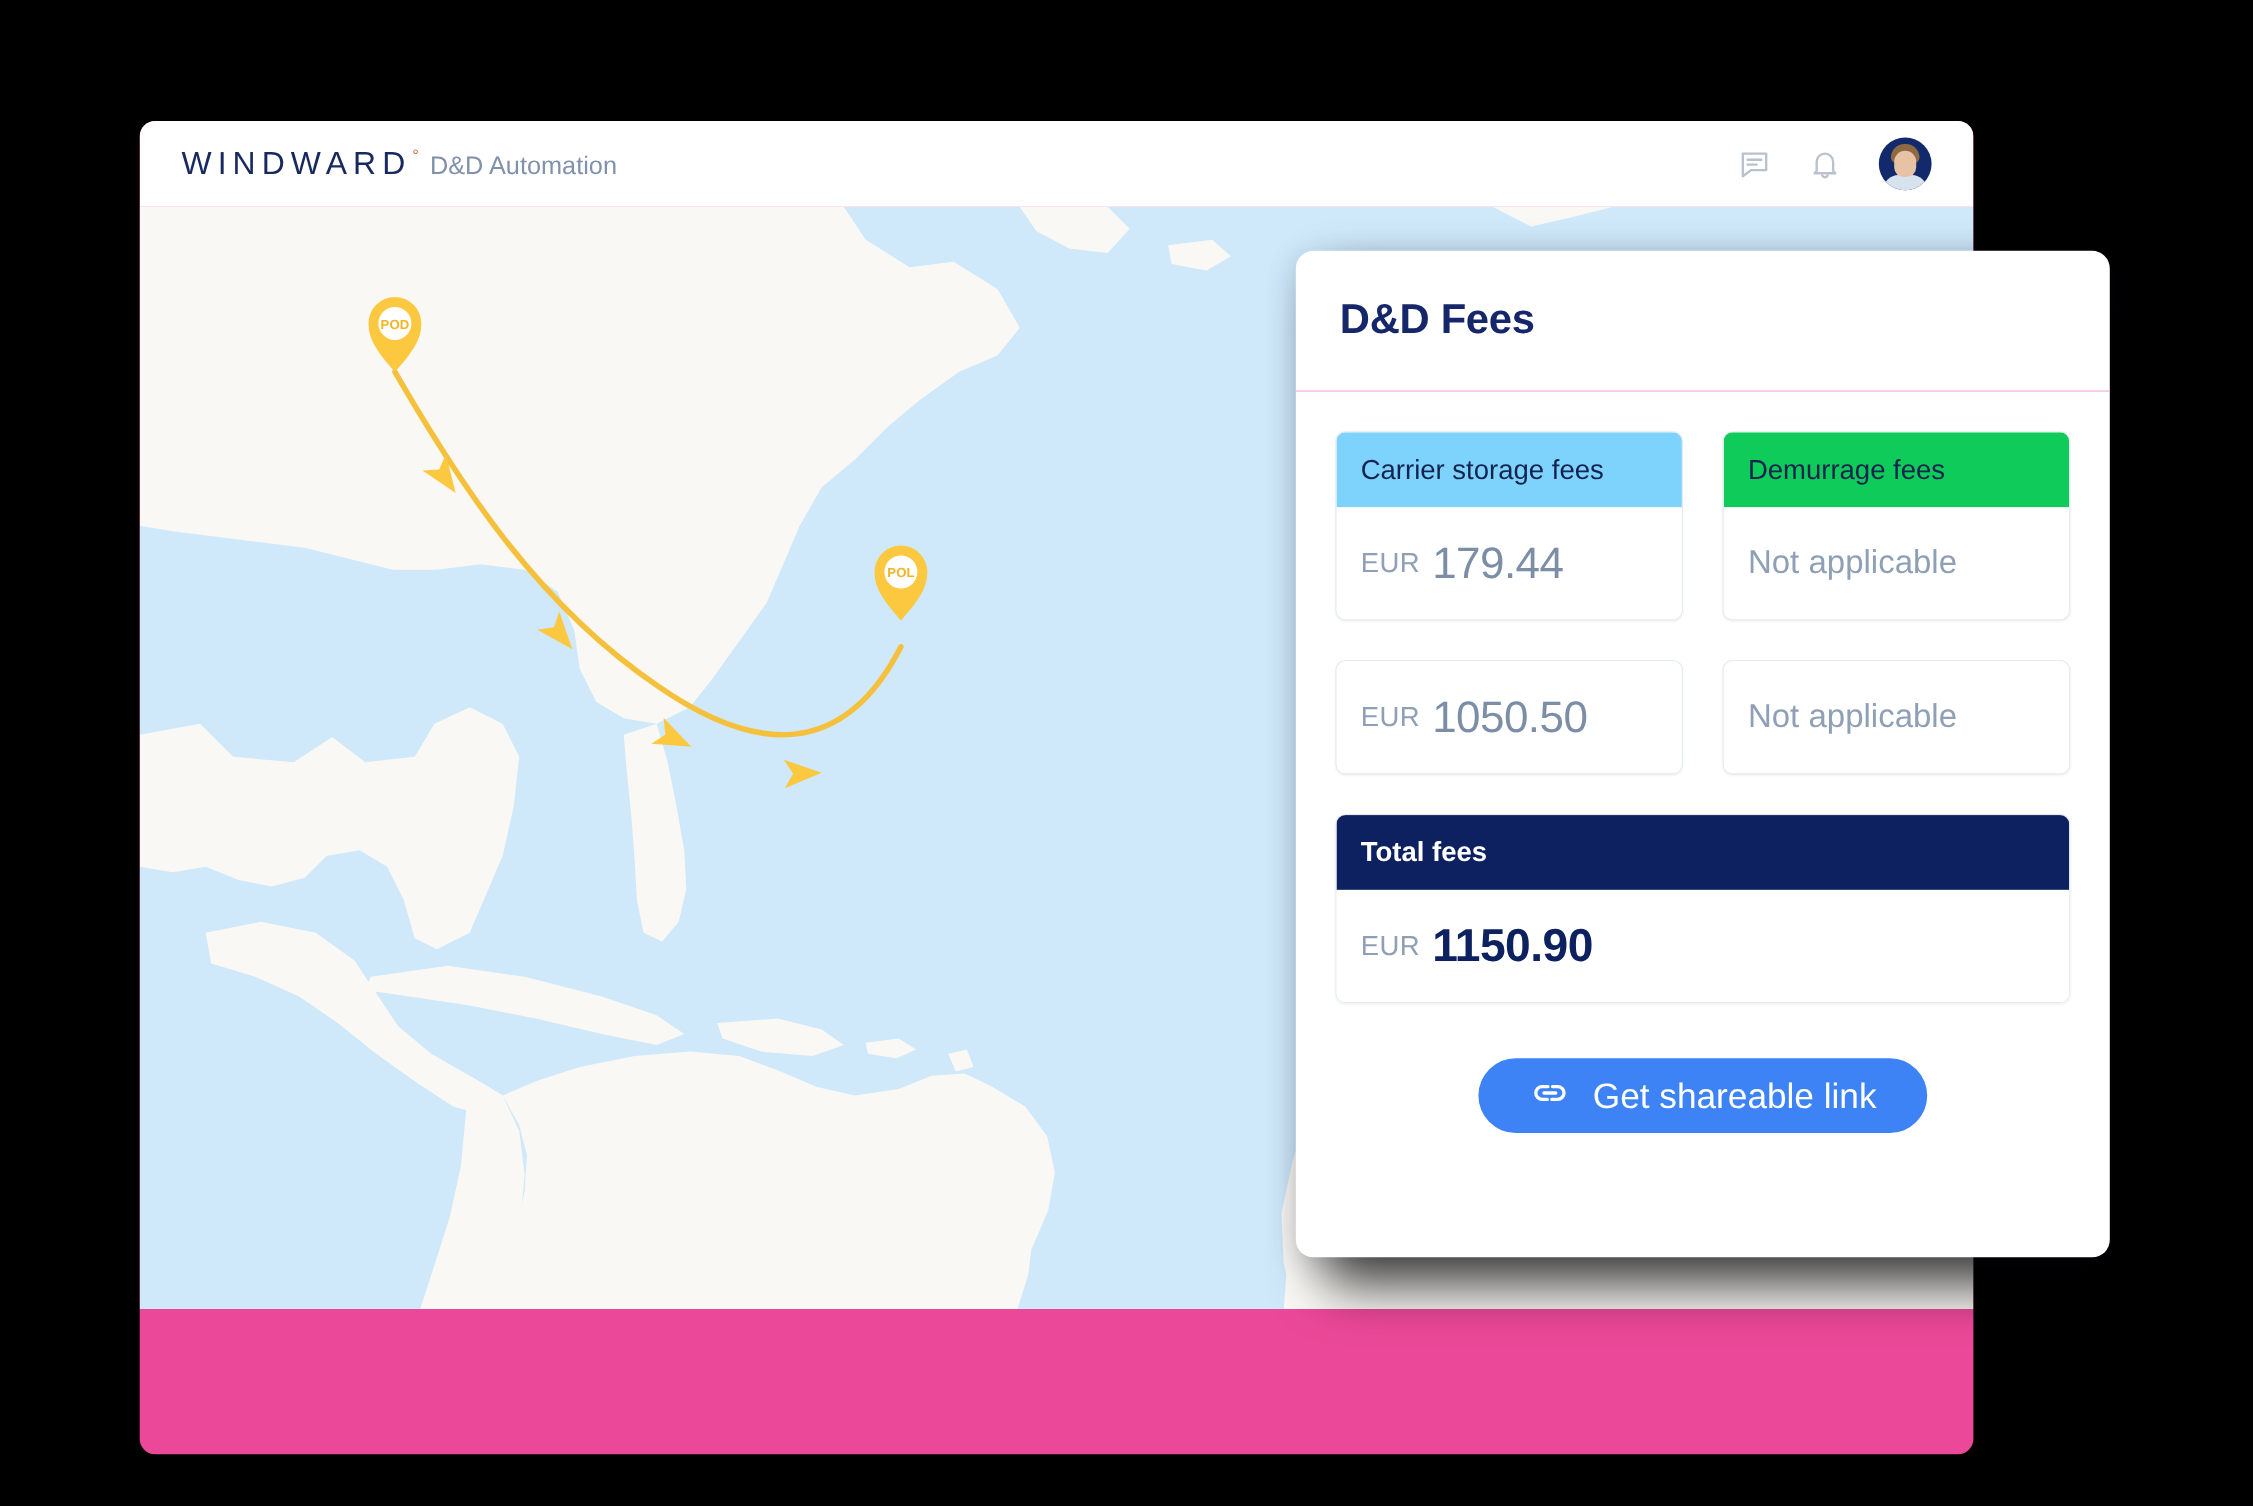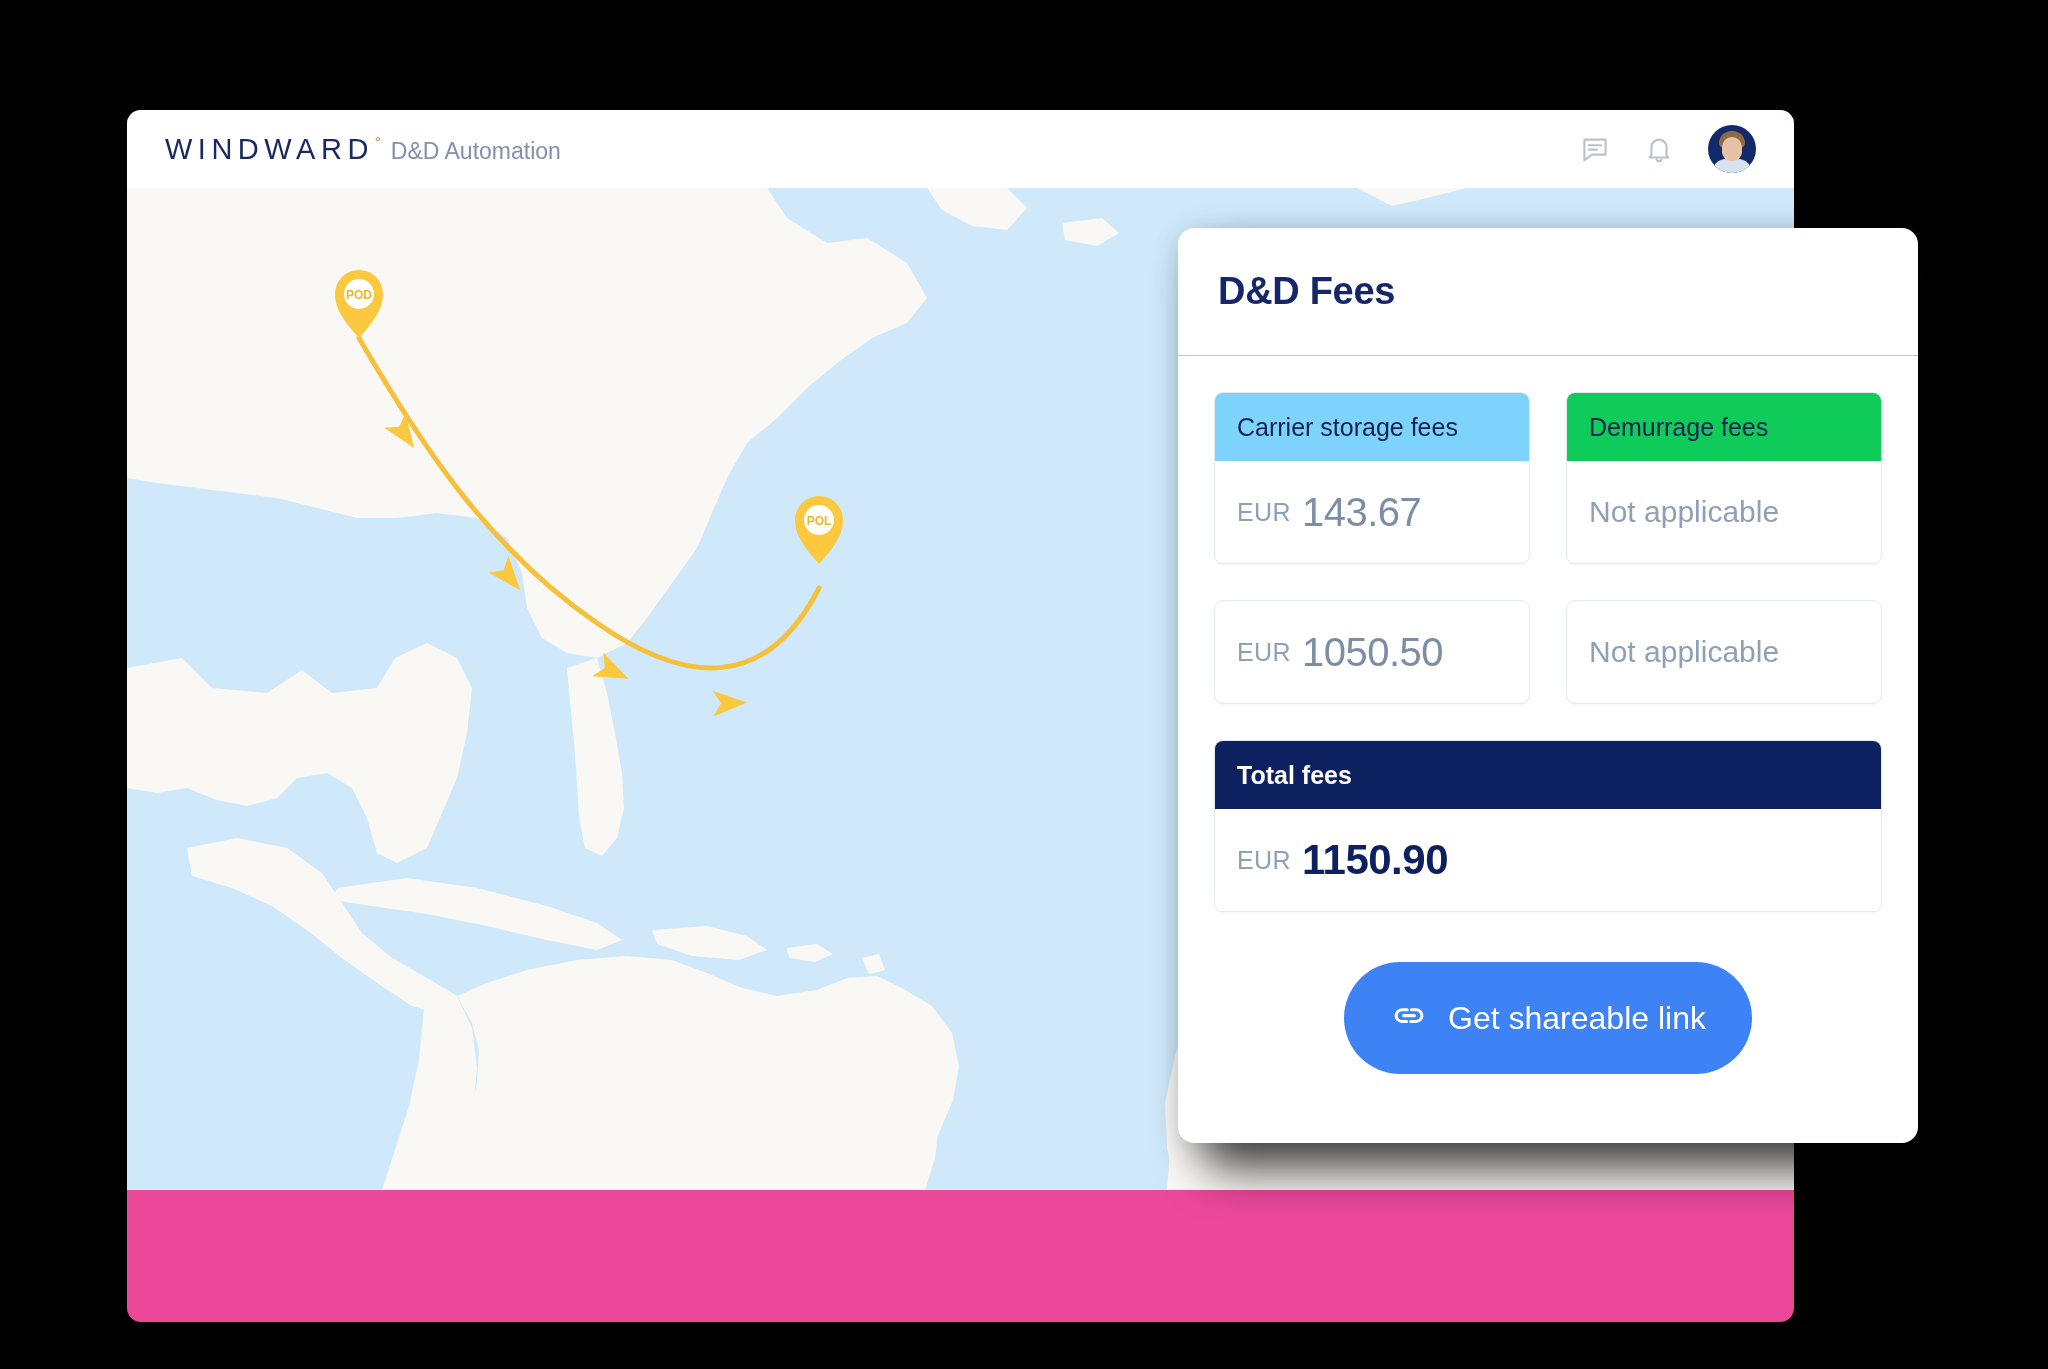--- a/index.html
+++ b/index.html
@@ -164,21 +164,21 @@
     display: flex; justify-content: center;
     margin-top: 50px;
   }
   .share-btn {
     display: inline-flex; align-items: center; gap: 20px;
     background: #3d83f5;
     color: #ffffff;
     border: none;
     border-radius: 999px;
     padding: 0 46px;
-    height: 112px;
+    height: 68px;
     font-size: 32px;
     font-family: "Liberation Sans", sans-serif;
     cursor: pointer;
   }
   .link-ic { width: 38px; height: 38px; display: block; }
   .link-ic svg { width: 100%; height: 100%; display: block; }
 </style>
 </head>
 <body>
 
@@ -332,21 +332,21 @@
     <div class="panel-body">
 
       <div class="fee-grid">
 
         <div class="fee-card">
           <div class="chead" style="background:#7dd3fc">
             <span class="label">Carrier storage fees</span>
           </div>
           <div class="cbody">
             <span class="cur">EUR</span>
-            <span class="amt">143.67</span>
+            <span class="amt">179.44</span>
           </div>
         </div>
 
         <div class="fee-card">
           <div class="chead" style="background:#0fcb59">
             <span class="label">Demurrage fees</span>
           </div>
           <div class="cbody">
             <span class="na">Not applicable</span>
           </div>

